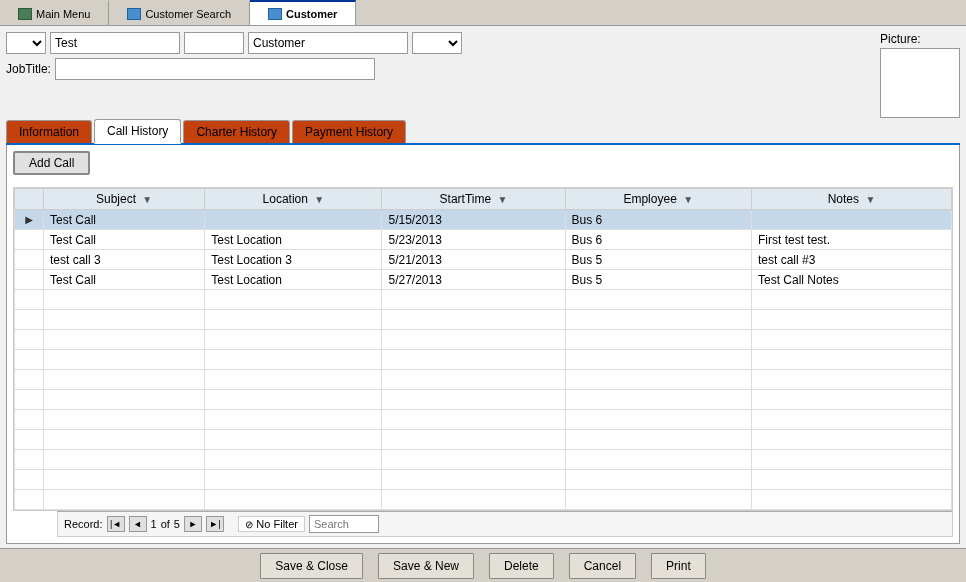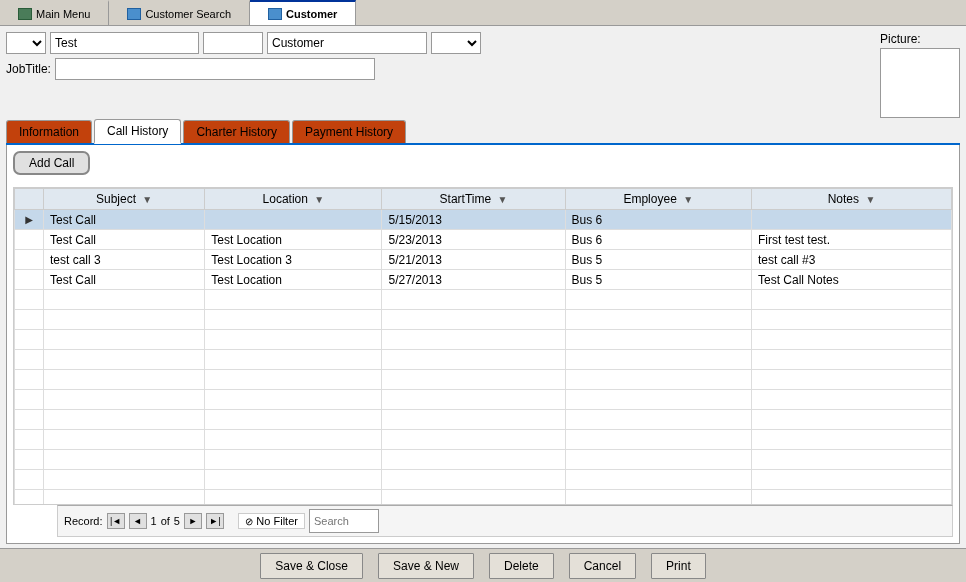--- a/index.html
+++ b/index.html
@@ -66,21 +66,21 @@
       height: 22px;
       border: 1px solid #999;
       background: #fff;
       font-size: 12px;
       padding: 0 4px;
     }
     .small-select {
       width: 40px;
     }
     .name-input {
-      width: 149px;
+      width: 130px;
     }
     .customer-input {
       width: 160px;
     }
     .type-select {
       width: 50px;
     }
     .picture-area {
       margin-left: auto;
       display: flex;
@@ -157,21 +157,21 @@
 
     
     .add-call-btn {
       display: inline-block;
       padding: 3px 14px;
       border: 2px solid #888;
       background: #e0e0e0;
       cursor: pointer;
       font-size: 12px;
       margin-bottom: 6px;
-      border-radius: 7px;
+      border-radius: 2px;
     }
 
     
     .call-table {
       width: 100%;
       border-collapse: collapse;
       font-size: 12px;
       flex: 1;
     }
     .call-table th {
@@ -240,21 +240,21 @@
       display: flex;
       align-items: center;
       gap: 3px;
       border: 1px solid #ccc;
       padding: 1px 6px;
       background: #fff;
       font-size: 11px;
       cursor: pointer;
     }
     .search-input-small {
-      height: 24px;
+      height: 18px;
       border: 1px solid #999;
       font-size: 11px;
       padding: 0 4px;
       width: 70px;
     }
 
     
     .bottom-toolbar {
       display: flex;
       align-items: center;

